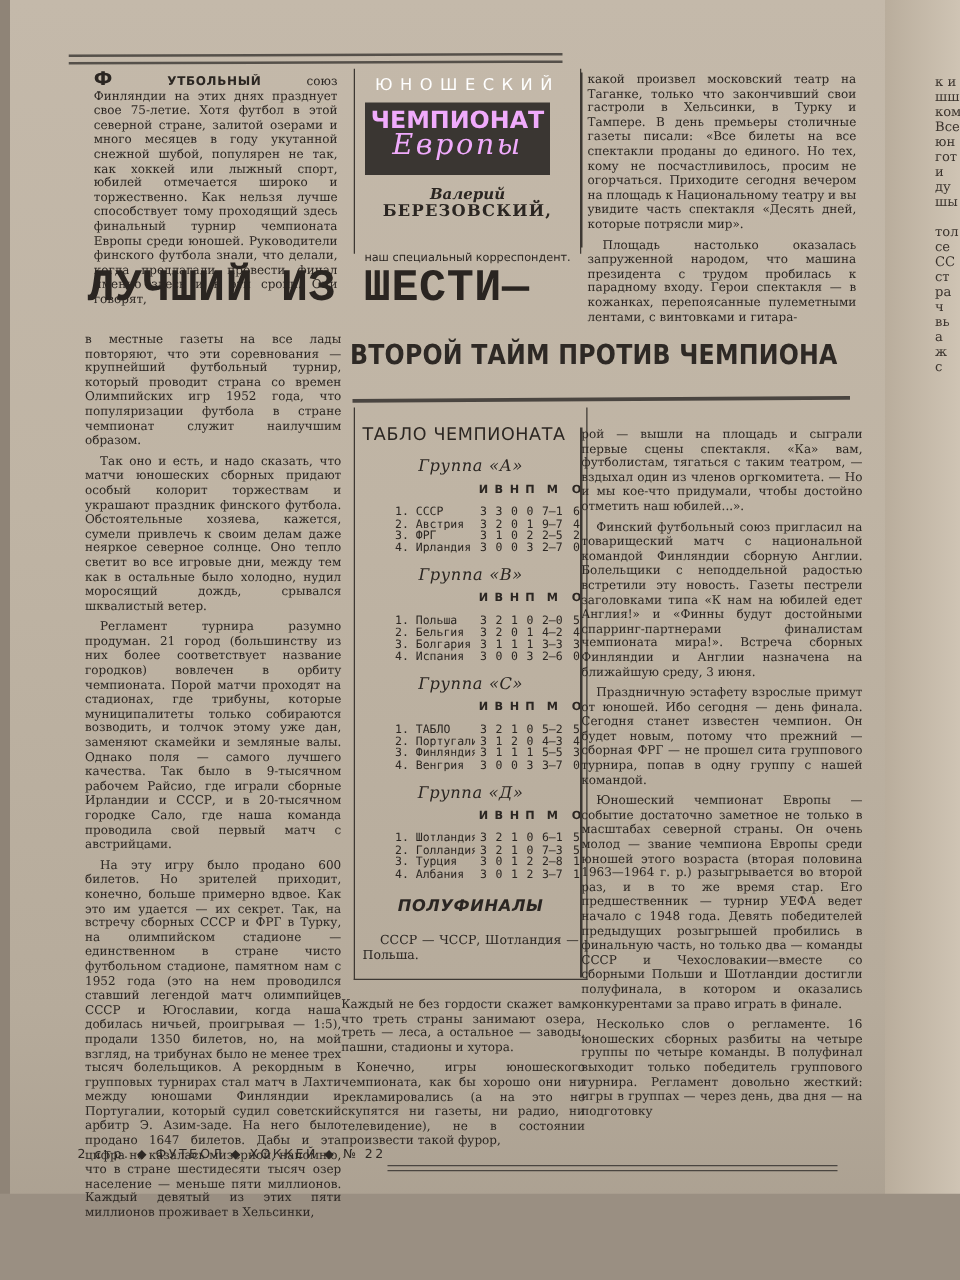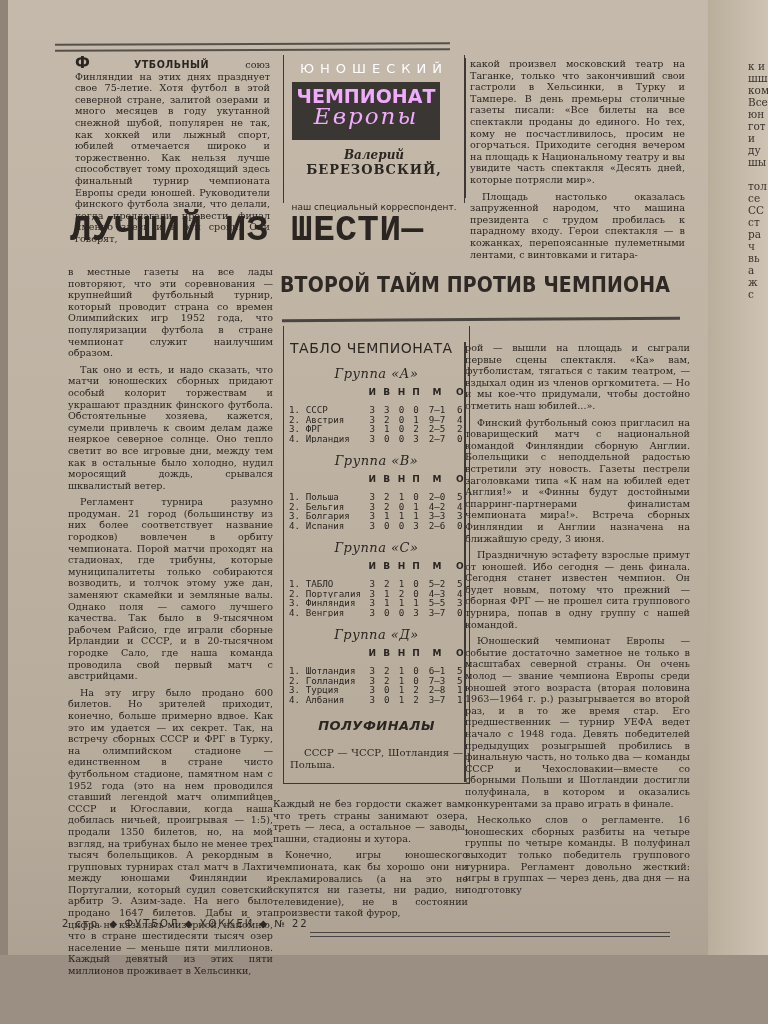--- a/index.html
+++ b/index.html
@@ -28,21 +28,21 @@
   .rubric .author2{font-weight:bold;font-size:13px;letter-spacing:1px;}
   .rubric .role{font-family:"DejaVu Sans",sans-serif;font-size:9px;position:absolute;bottom:-9px;left:-10px;width:200px;}
   .headline{position:absolute;left:70px;top:210px;font-family:Liberation Mono, monospace;font-weight:bold;font-size:36px;letter-spacing:0.5px;color:#2a2521;white-space:nowrap;}
   .subhead{position:absolute;left:280px;top:272px;font-family:"DejaVu Sans",sans-serif;font-weight:bold;font-size:22px;letter-spacing:0.2px;transform:scaleX(0.86);transform-origin:left top;white-space:nowrap;color:#2e2925;}
   .subrule{position:absolute;left:282px;top:318px;width:398px;height:3px;background:#4a4540;transform:rotate(-0.35deg);}
   .table-box{position:absolute;left:283px;top:326px;width:185px;height:457px;border-left:1.5px solid #3d3833;border-right:1.5px solid #3d3833;border-bottom:1.5px solid #3d3833;}
   .table-title{font-family:"DejaVu Sans",sans-serif;font-size:14px;margin:14px 0 0 6px;letter-spacing:0.5px;}
   .grp-title{font-style:italic;font-weight:normal;font-size:13px;text-align:center;margin-top:10px;letter-spacing:0.5px;}
   .grp-head{display:flex;font-family:"DejaVu Sans",sans-serif;font-size:9px;font-weight:bold;margin-top:6px;}
   .grp-row{display:flex;font-family:"DejaVu Sans Mono",monospace;font-size:9.2px;line-height:9.5px;}
-  .c-team{width:83px;padding-left:5px;white-space:nowrap;overflow:hidden;}
+  .c-team{width:83px;padding-left:5px;white-space:nowrap;overflow:hidden;margin-left:27px;}
   .c-n{width:16px;text-align:center;}
   .c-m{width:30px;text-align:center;}
   .c-o{width:20px;text-align:center;}
   .grp-head .c-team{visibility:hidden;}
   .rows{margin-top:8px;}
   .semis-title{font-family:"DejaVu Sans",sans-serif;font-style:italic;font-weight:bold;font-size:13px;text-align:center;margin-top:14px;letter-spacing:0.5px;}
   .semis-text{font-size:10px;margin:14px 6px 0 6px;text-indent:14px;text-align:justify;line-height:12px;}
   .vrule{position:absolute;width:1.5px;background:#3d3833;}
   .footer{position:absolute;left:62px;top:918px;font-family:"DejaVu Sans",sans-serif;font-size:10px;letter-spacing:2px;color:#2d2824;white-space:nowrap;}
   .footer-rule{position:absolute;left:310px;top:932px;width:360px;height:3px;border-top:1.5px solid #4a4540;border-bottom:1.5px solid #4a4540;}

